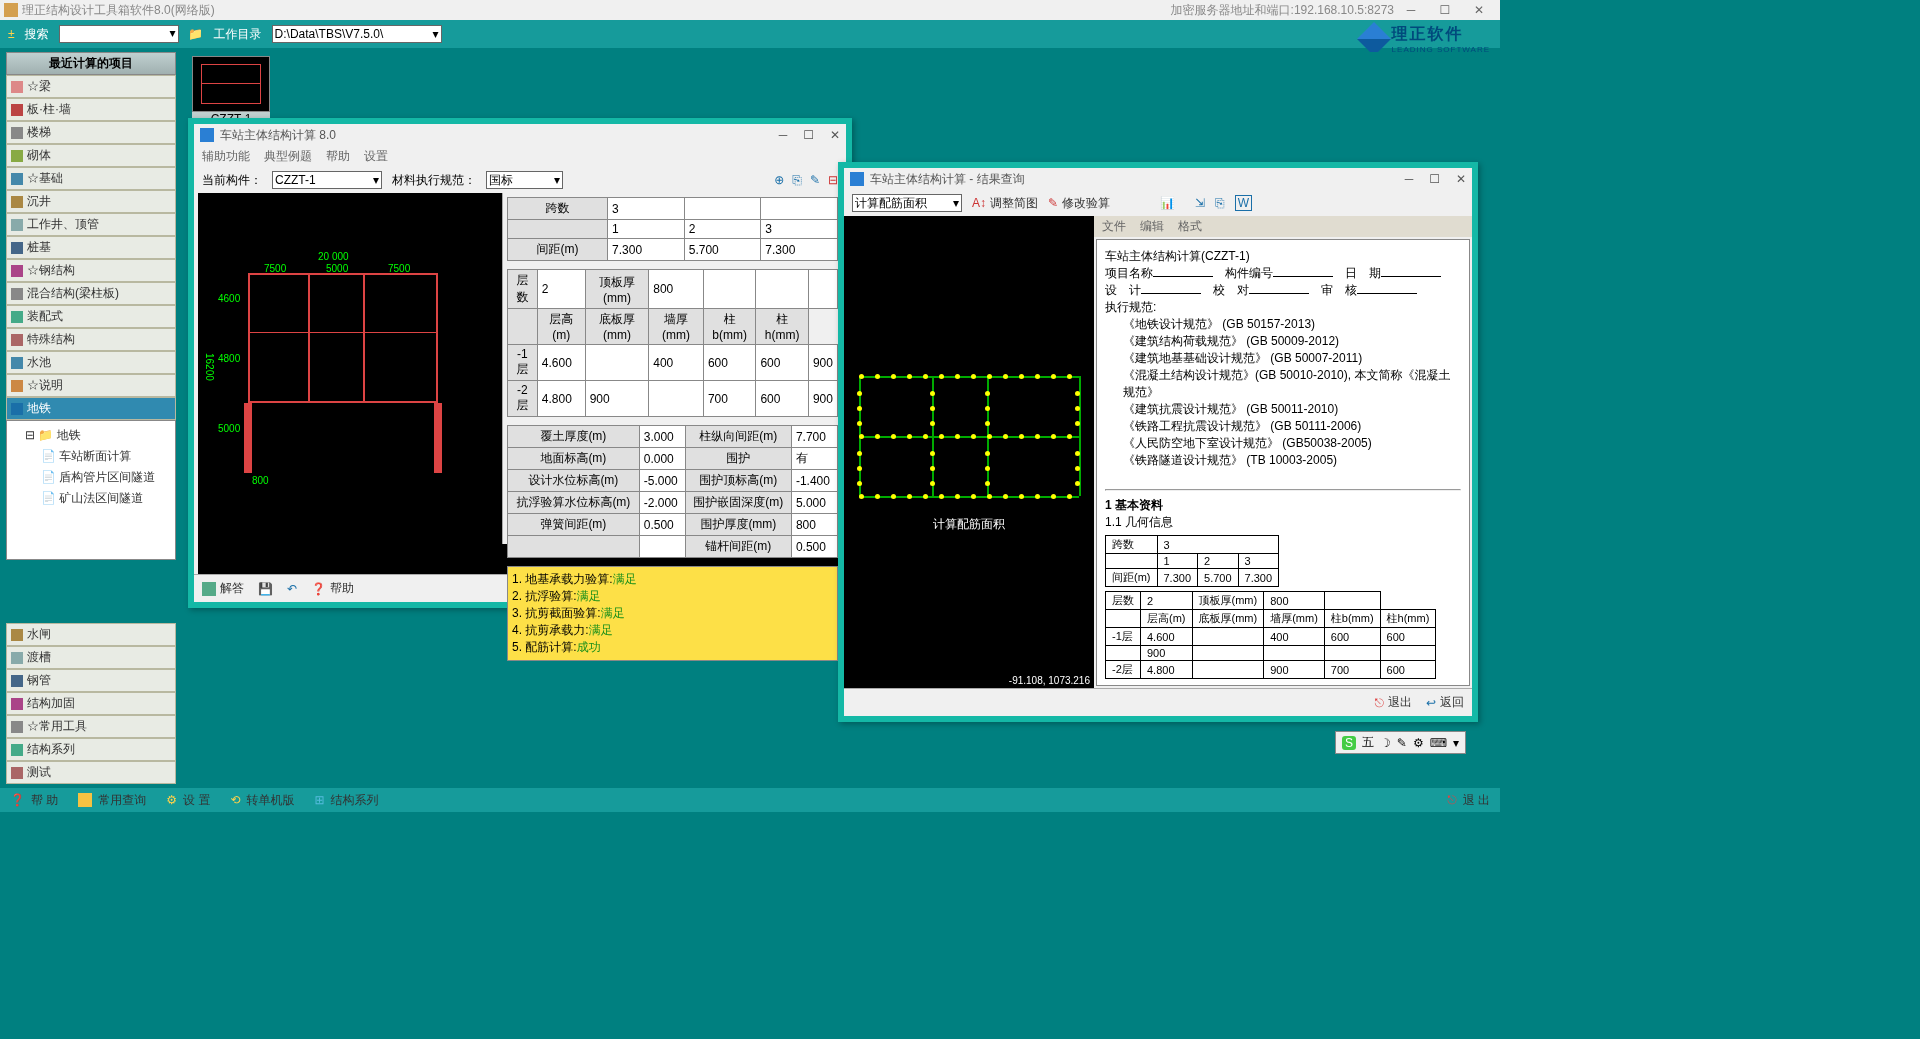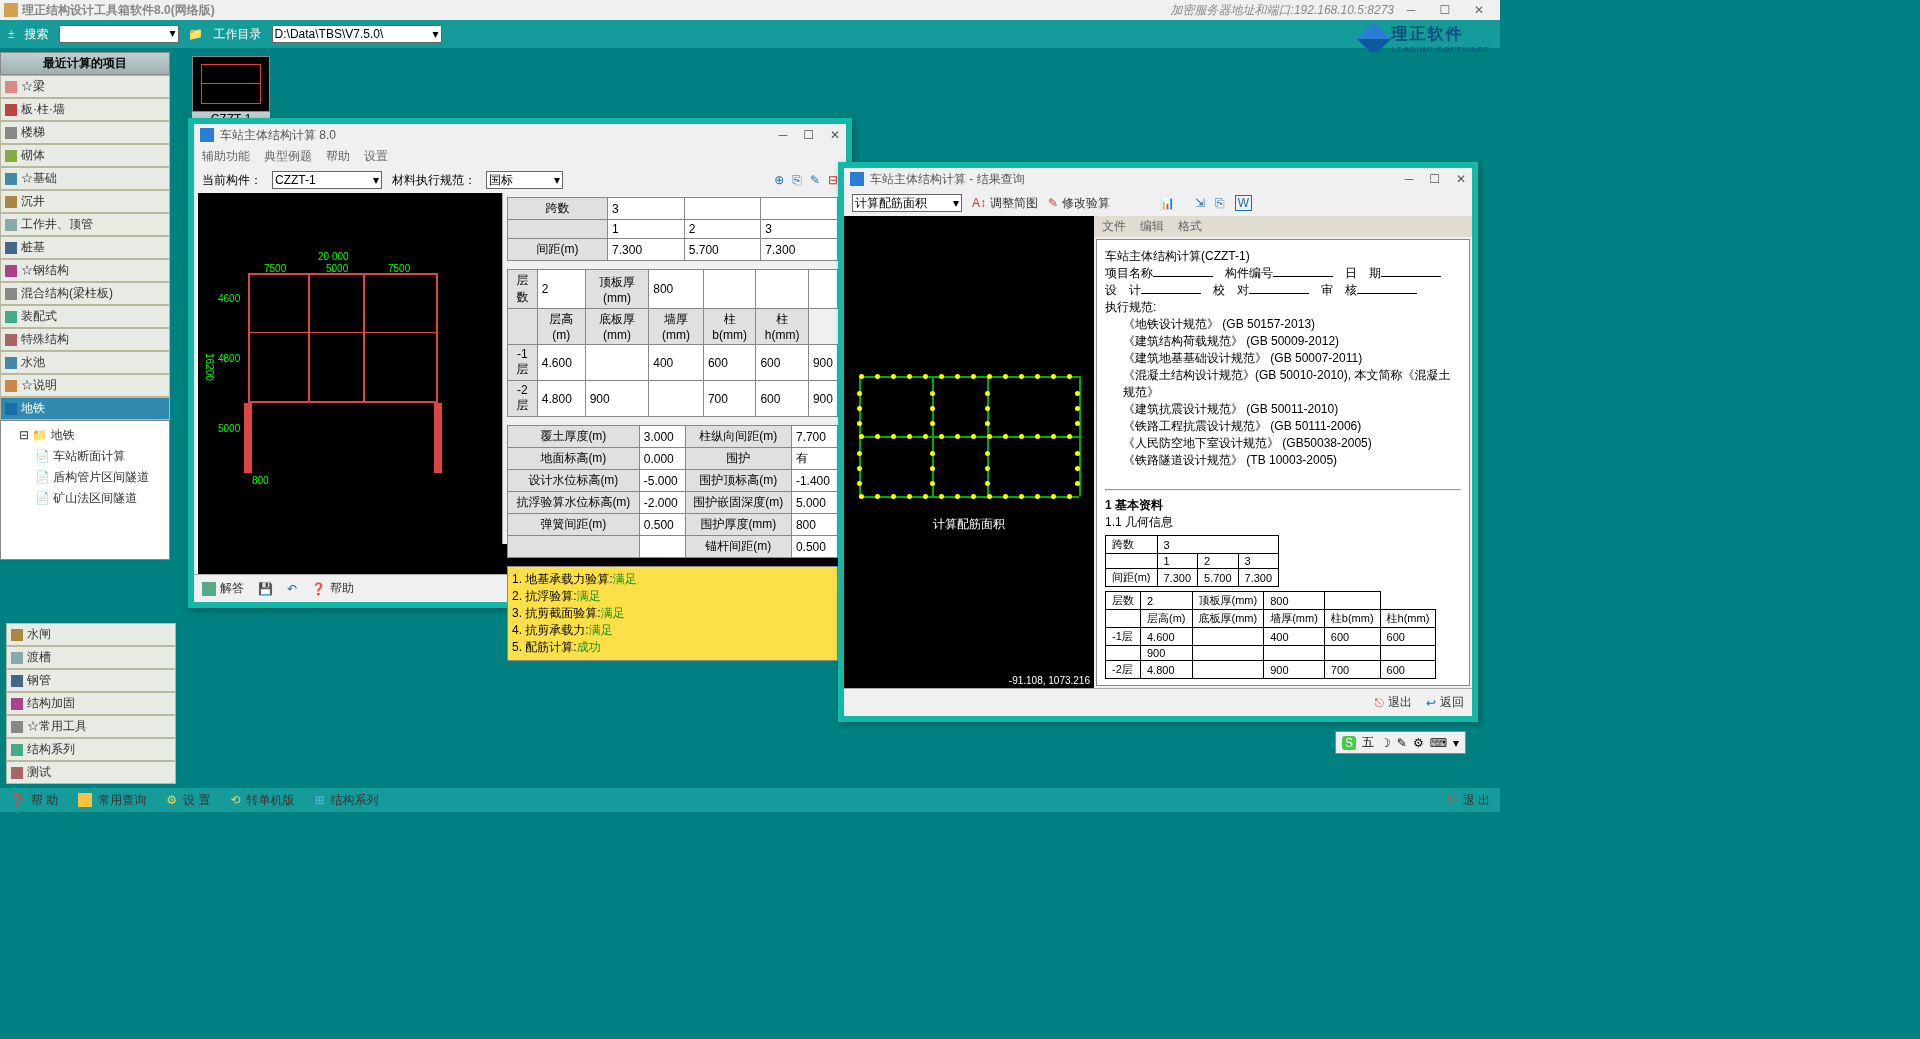--- a/index.html
+++ b/index.html
@@ -1,36 +1,36 @@
 <!DOCTYPE html>
 <html><head>
 <meta charset="utf-8">
 <style>
 * { margin: 0; padding: 0; box-sizing: border-box; font-family: "Microsoft YaHei", SimSun, sans-serif; font-size: 12px; }
 body { background: #008080; width: 1500px; height: 812px; overflow: hidden; position: relative; }
 
 
 .titlebar { background: #f0f0f0; height: 20px; display: flex; align-items: center; padding: 0 4px; color: #888; }
 .titlebar .app-icon { width: 14px; height: 14px; background: #d4a050; margin-right: 4px; }
-.titlebar .title { flex: 1; font-weight: bold; }
-.titlebar .srv { margin-left: 20px; font-style: italic; }
+.titlebar .title { flex: 1; }
+.titlebar .srv { margin-left: 20px; }
 .win-controls { display: flex; gap: 0; }
 .win-btn { width: 34px; height: 18px; display: flex; align-items: center; justify-content: center; color: #666; cursor: pointer; }
 
 
 .top-toolbar { background: #169b9b; height: 28px; display: flex; align-items: center; padding: 0 8px; gap: 10px; color: #fff; }
 .search-box { width: 120px; height: 18px; background: #fff; color: #000; padding: 0 2px; border: 1px solid #666; }
 .workdir-box { width: 170px; height: 18px; background: #fff; color: #000; border: 1px solid #666; padding: 0 2px; display:flex;align-items:center;justify-content:space-between; }
 .logo-right { position: absolute; right: 10px; top: 24px; display: flex; align-items: center; gap: 6px; }
 .logo-diamond { width: 24px; height: 24px; background: linear-gradient(135deg,#2a7fd4 50%,#0d5a9e 50%); transform: rotate(45deg); }
 .logo-text { color: #004a7c; font-size: 16px; font-weight: bold; letter-spacing: 2px; }
 .logo-sub { color: #004a7c; font-size: 8px; letter-spacing: 1px; }
 
 
-.sidebar { position: absolute; left: 0; top: 52px; width: 170px; background: #4c1d95; display: flex; flex-direction: column; }
+.sidebar { position: absolute; left: 6px; top: 52px; width: 170px; background: #4c1d95; display: flex; flex-direction: column; }
 .sidebar-header { background: linear-gradient(#c0d0d0,#a0b0b0); text-align: center; font-weight: bold; padding: 2px 0; border: 1px solid #888; }
 .sidebar-item { background: #e8ebe4; border: 1px solid #b8b8a0; color: #333; padding: 2px 4px; display: flex; align-items: center; gap: 4px; cursor: pointer; }
 .sidebar-item.active { background: #308ab0; color: #fff; }
 .sidebar-item .sq { width: 12px; height: 12px; display:inline-block; }
 .tree { background: #fff; border: 1px solid #888; padding: 4px; min-height: 140px; }
 .tree-item { padding: 2px 0 2px 14px; color: #333; cursor:pointer; }
 .tree-sub { padding-left: 30px; }
 .sidebar-bottom { position: absolute; left: 6px; bottom: 28px; width: 170px; }
 .sidebar-bottom .sidebar-item { background:#e8ebe4; }
 

